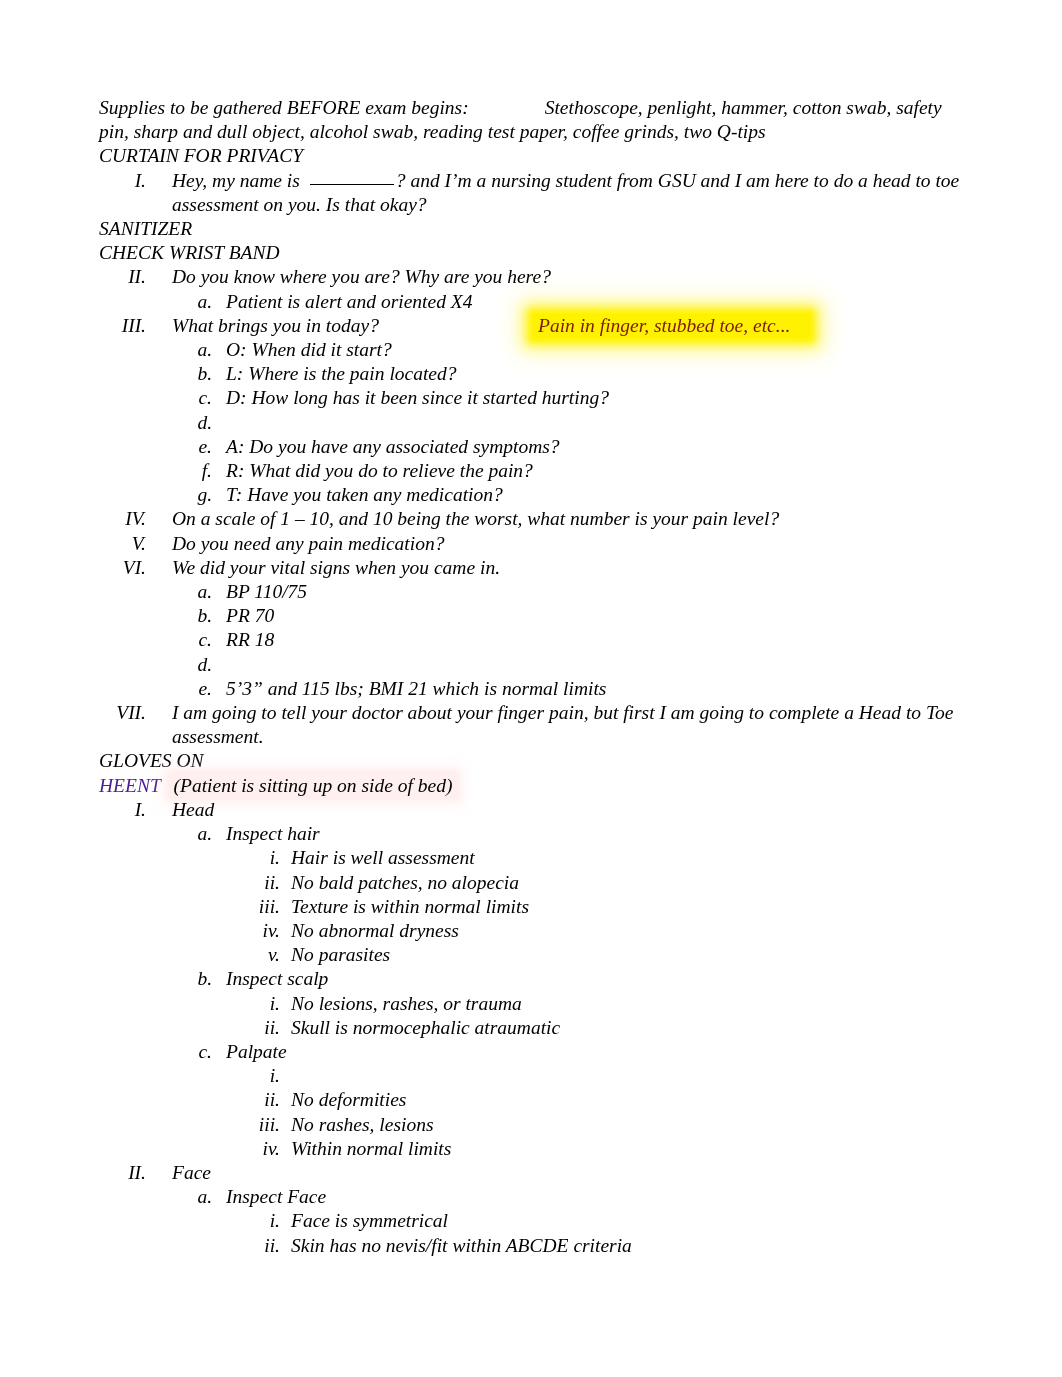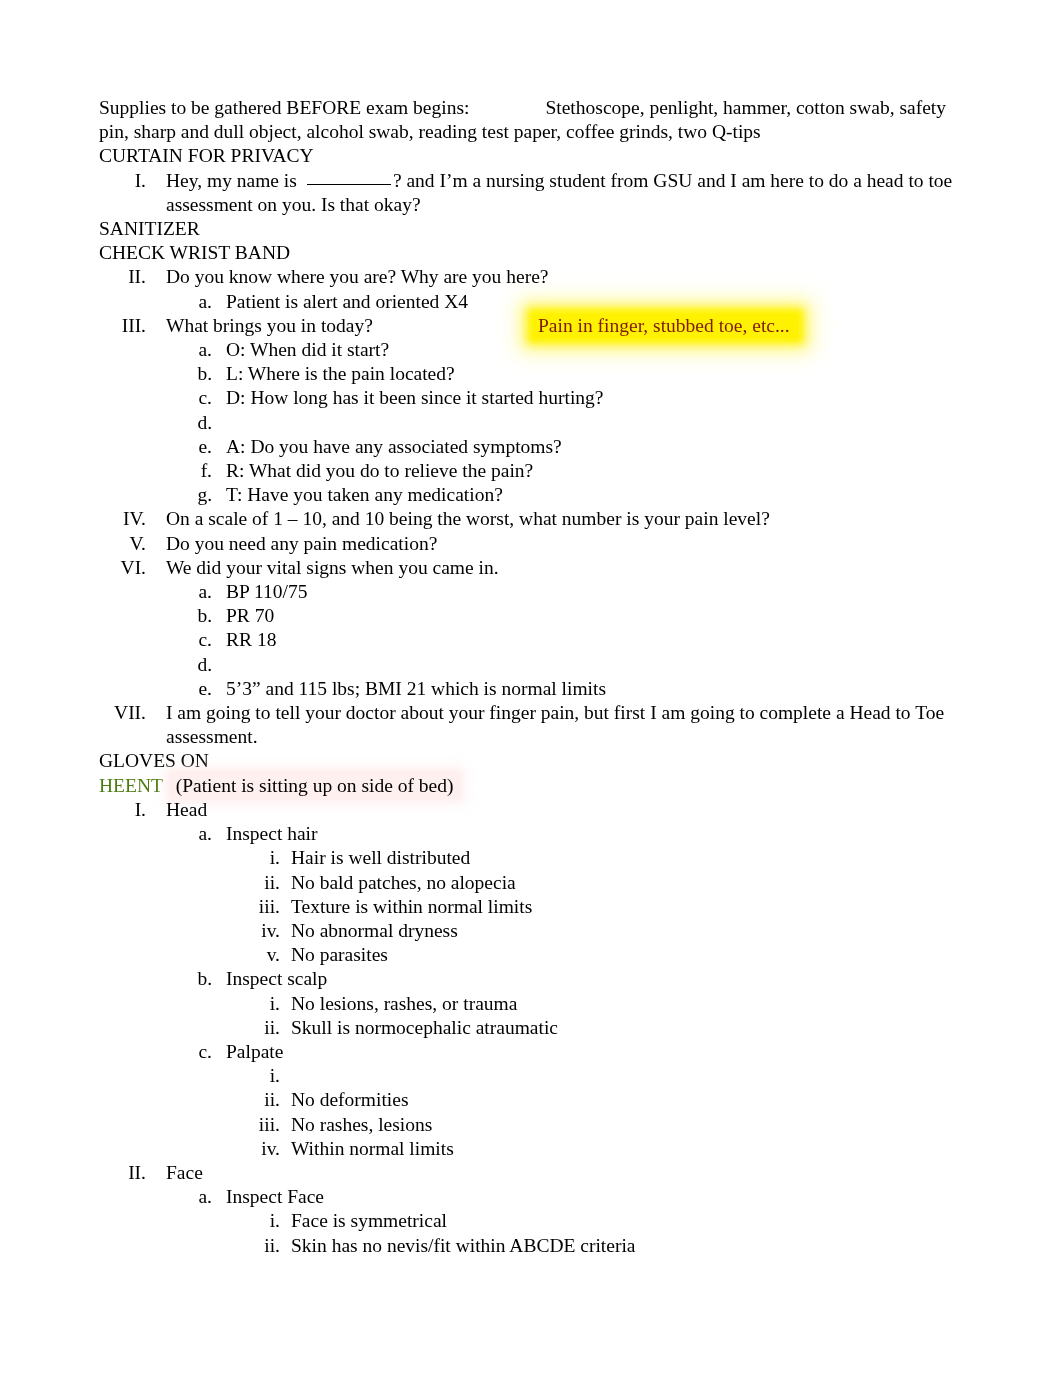--- a/index.html
+++ b/index.html
@@ -14,35 +14,36 @@
     color: #000000;
     overflow: hidden;
   }
   .page {
     position: relative;
     width: 1062px;
     height: 1377px;
     background: #ffffff;
     box-sizing: border-box;
     padding: 96px 99px 0 99px;
+    font-style: italic;
   }
   .doc {
     font-size: 19.5px;
     line-height: 24.2px;
   }
 
   
   .para {
     margin: 0;
     padding: 0;
     text-indent: 0;
   }
 
   .red { color: #000000; }
-  .black { color: #4d7c0f; }
+  .black { color: #4c1d95; }
 
   
   .tabgap { display: inline-block; width: 76px; }
 
   
   .blankline {
     display: inline-block;
     width: 84px;
     border-bottom: 1.6px solid #000;
     vertical-align: 2px;
@@ -59,39 +60,39 @@
     text-align: right;
     white-space: pre;
   }
   .text {
     flex: 1 1 auto;
     min-width: 0;
   }
 
   
   .lvl1 > .marker { width: 47px; margin-left: 0; }
-  .lvl1 > .text   { margin-left: 20px; }
+  .lvl1 > .text   { margin-left: 26px; }
 
   
   .lvl2 > .marker { width: 113px; }
   .lvl2 > .text   { margin-left: 14px; }
 
   
   .lvl3 > .marker { width: 181px; }
   .lvl3 > .text   { margin-left: 11px; }
 
   
   .flush { padding-left: 0; }
 
   
   .hl-yellow {
     position: relative;
     color: #7e1b0b;
     background: #fff200;
-    padding: 1px 8px 2px 5px;
+    padding: 1px 20px 2px 5px;
     border-radius: 1px;
     box-shadow:
       0 0 6px 5px rgba(255,242,0,0.95),
       0 0 14px 10px rgba(255,242,0,0.55),
       0 0 24px 16px rgba(255,242,0,0.22);
   }
   .hl-faint {
     background: rgba(255,228,228,0.55);
     box-shadow:
       0 0 6px 5px rgba(255,228,228,0.5),
@@ -221,21 +222,21 @@
       <span class="marker">I.</span>
       <span class="text">Head</span>
     </div>
 
     <div class="row lvl2">
       <span class="marker">a.</span>
       <span class="text">Inspect hair</span>
     </div>
     <div class="row lvl3">
       <span class="marker">i.</span>
-      <span class="text">Hair is well distributed</span>
+      <span class="text">Hair is well assessment</span>
     </div>
     <div class="row lvl3">
       <span class="marker">ii.</span>
       <span class="text">No bald patches, no alopecia</span>
     </div>
     <div class="row lvl3">
       <span class="marker">iii.</span>
       <span class="text">Texture is within normal limits</span>
     </div>
     <div class="row lvl3">

